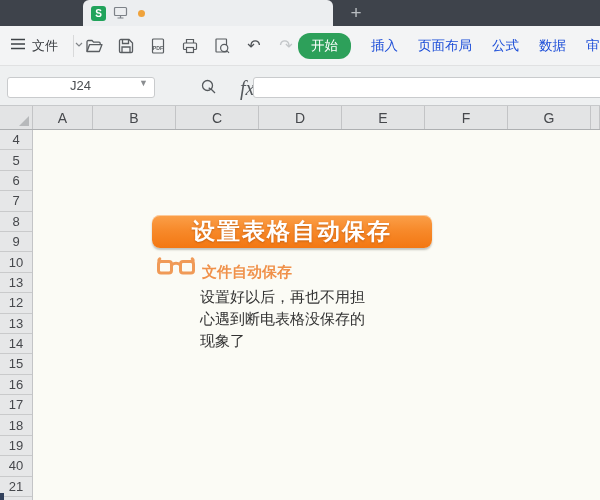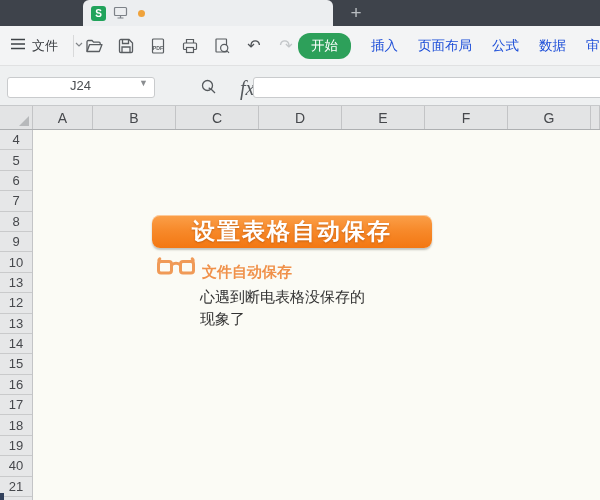--- a/index.html
+++ b/index.html
@@ -219,16 +219,17 @@
 <span class="glasses">
   <svg width="42" height="28" viewBox="0 0 42 28" fill="none" stroke="#f09a57" stroke-width="3" stroke-linecap="round" stroke-linejoin="round">
     <path d="M3.5 9 Q3.5 6.5 6 6.5 H14 Q16.5 6.5 16.5 9 V15.5 Q16.5 18 14 18 H6 Q3.5 18 3.5 15.5 Z"></path>
     <path d="M25.5 9 Q25.5 6.5 28 6.5 H36 Q38.5 6.5 38.5 9 V15.5 Q38.5 18 36 18 H28 Q25.5 18 25.5 15.5 Z"></path>
     <path d="M16.5 10 Q21 6.5 25.5 10"></path>
     <path d="M4.5 7 Q3 5 4.8 3.8 M37.5 7 Q39 5 37.2 3.8"></path>
   </svg>
 </span>
 <div class="section-heading">文件自动保存</div>
 <div class="body-text">
+  <div>设置好以后，再也不用担</div>
   <div>心遇到断电表格没保存的</div>
   <div>现象了</div>
 </div>
 <div class="artifact"></div>
 
 </body></html>

